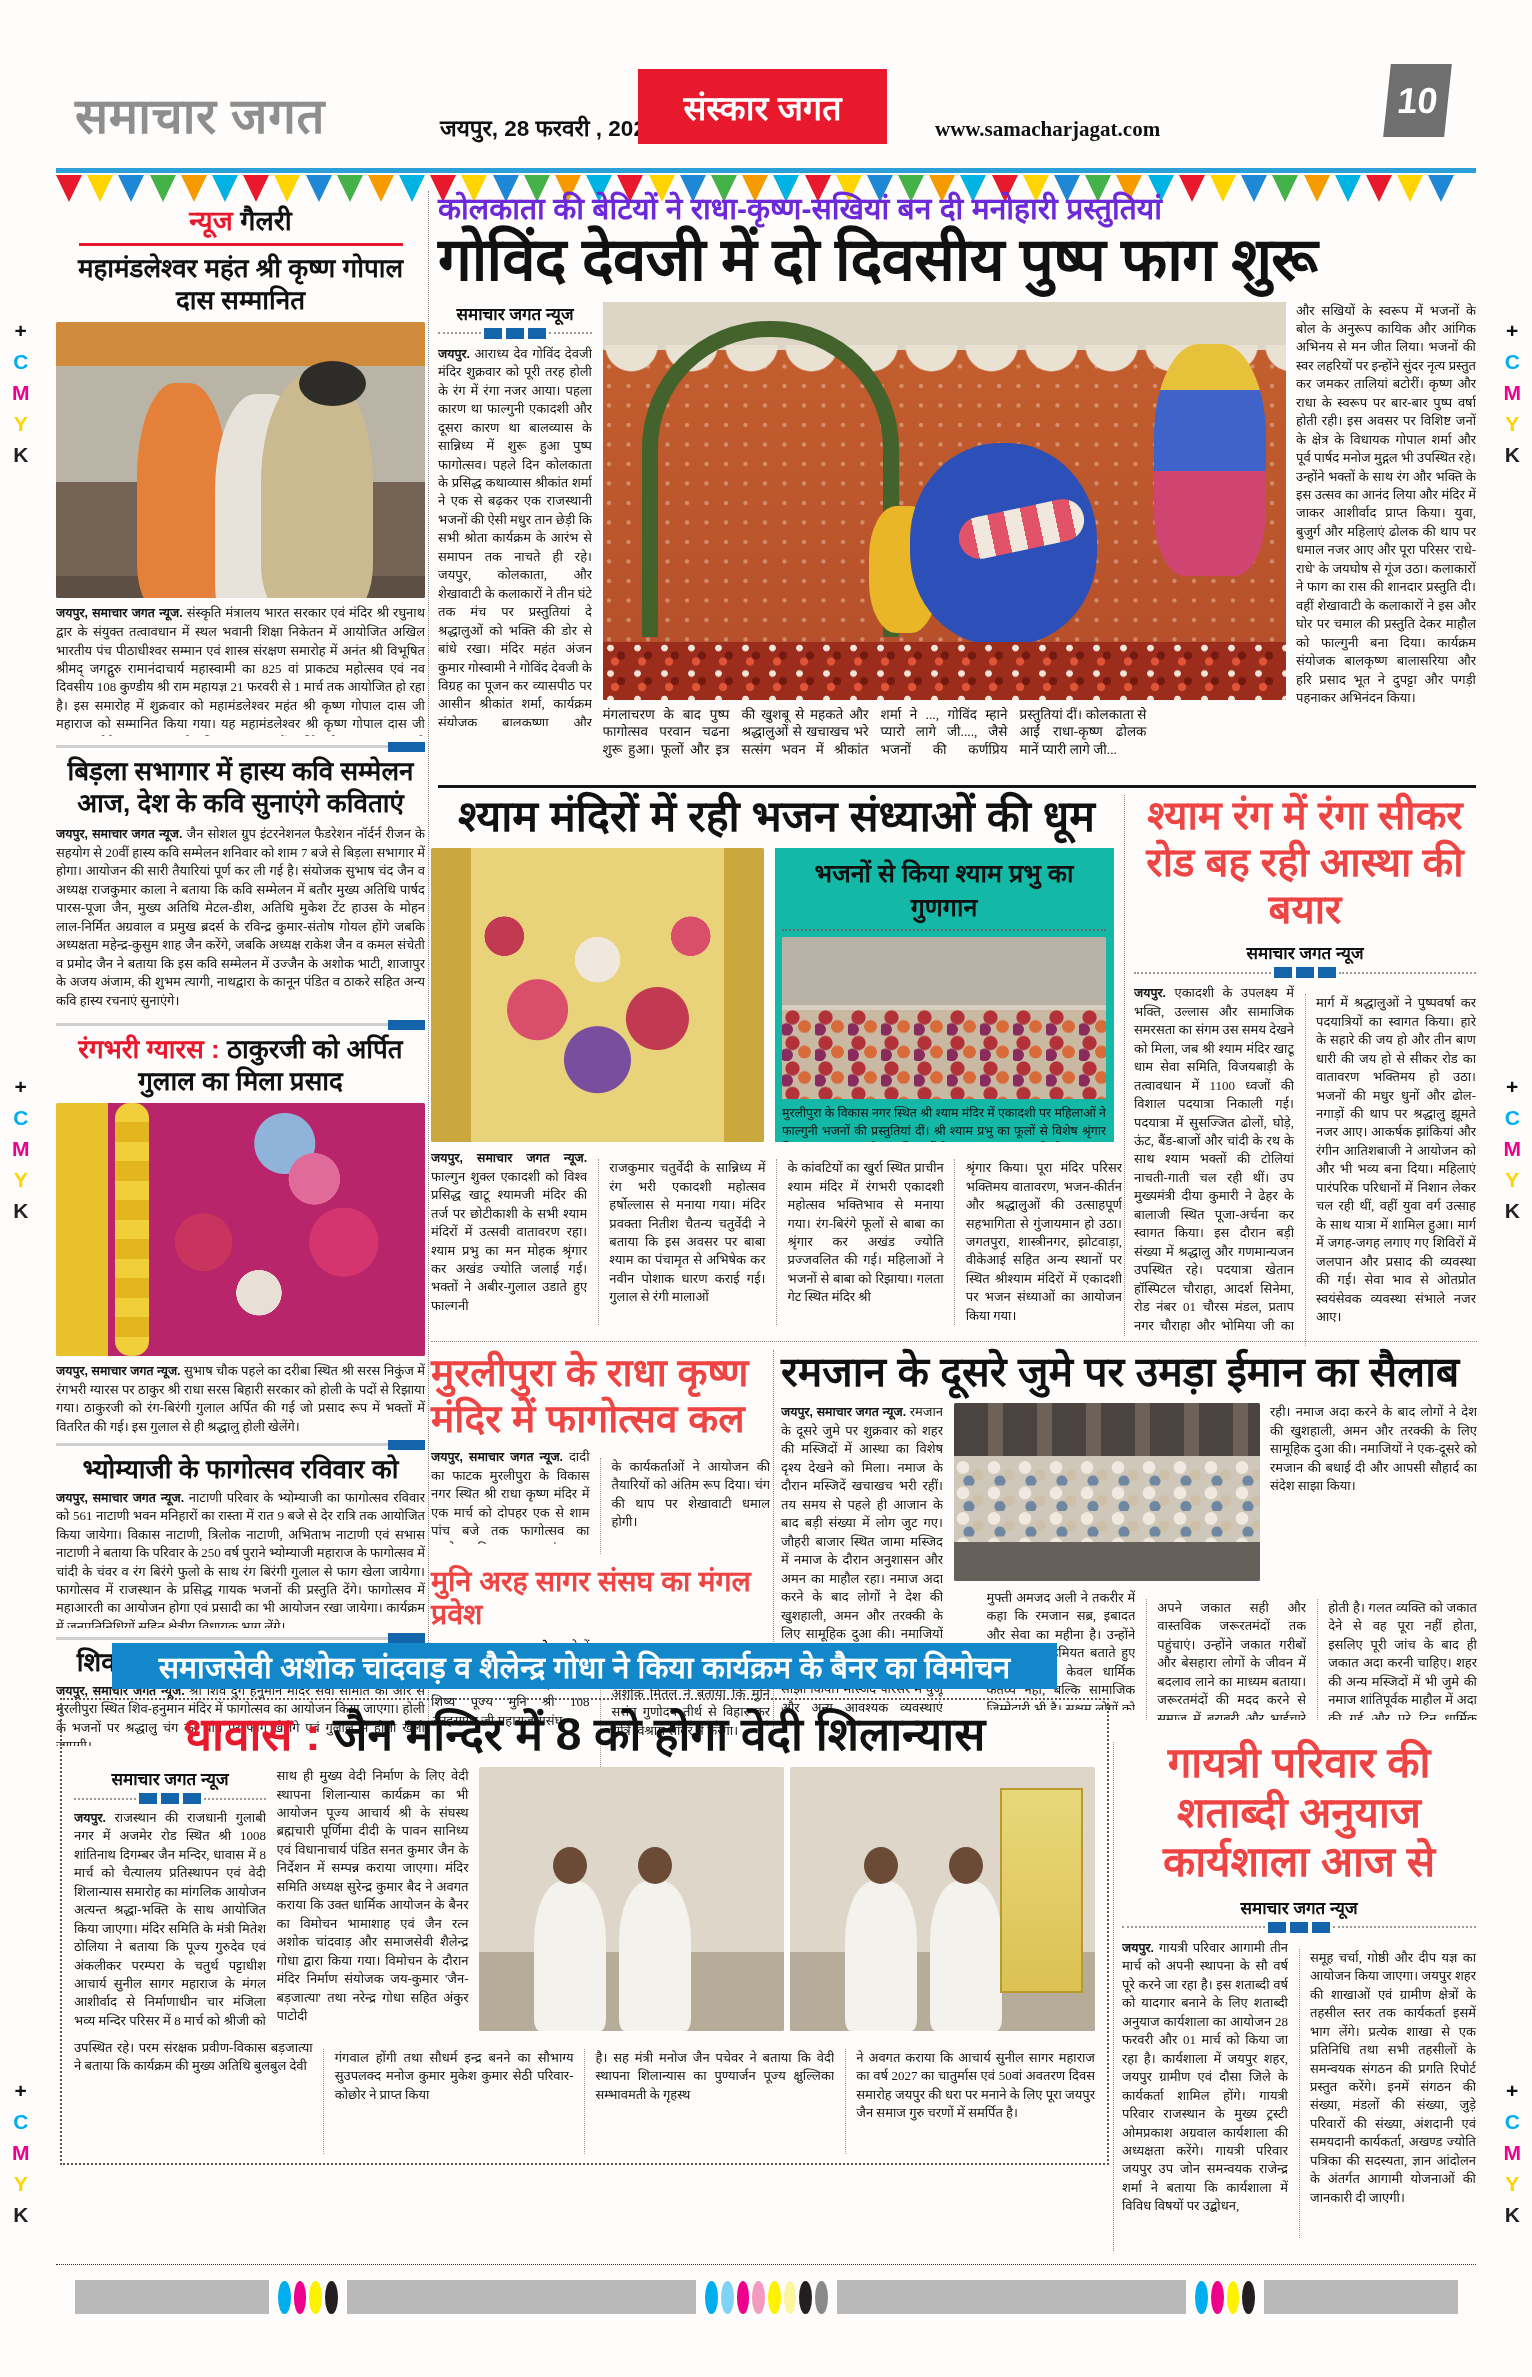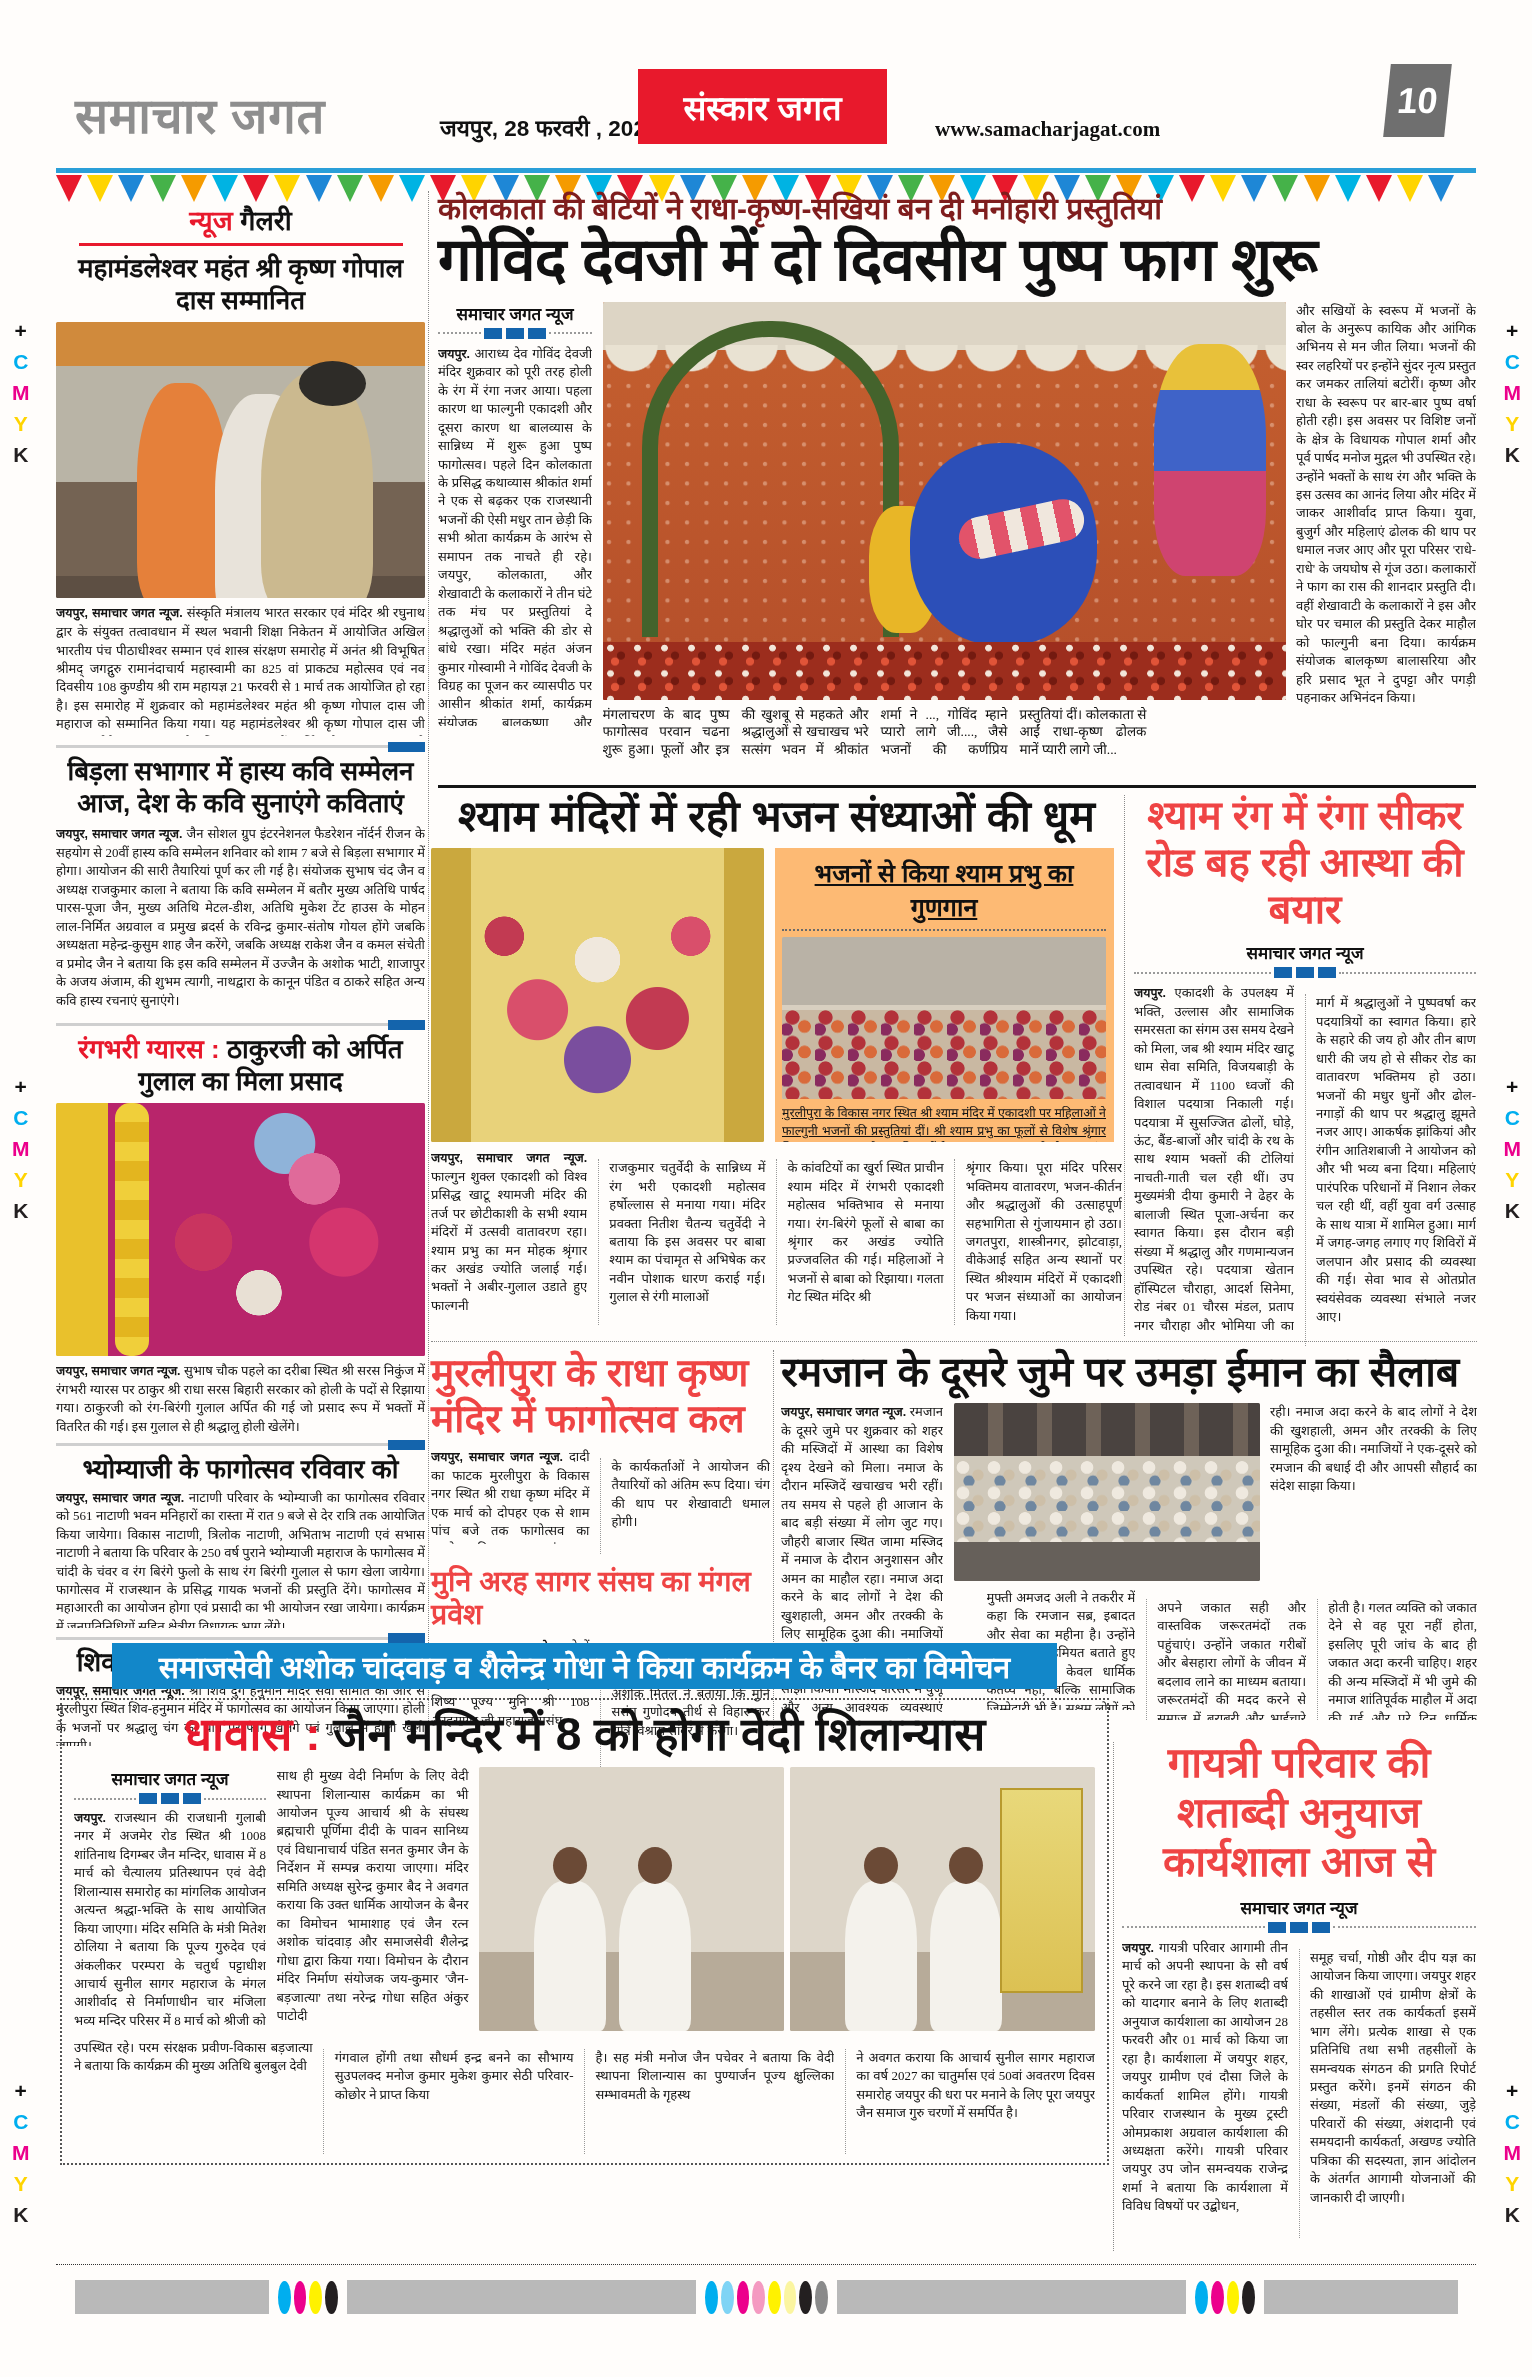--- a/index.html
+++ b/index.html
@@ -99,26 +99,26 @@
       background-size:31px 25.5px;}
   .ph-jain{background:linear-gradient(180deg,#ddd6c9 0 70%,#b7ab99 70%);}
   .ph-jain .man1,.ph-jain .man2{position:absolute;bottom:0;width:72px;height:150px;background:#f4f2ec;border-radius:40% 40% 8% 8%;}
   .ph-jain .man1{left:18%;}
   .ph-jain .man2{left:46%;}
   .ph-jain .h1,.ph-jain .h2{position:absolute;width:34px;height:37px;background:#6b4a36;border-radius:50%;}
   .ph-jain .h1{left:calc(18% + 19px);bottom:147px;}
   .ph-jain .h2{left:calc(46% + 19px);bottom:147px;}
   .ph-jain .poster{position:absolute;right:4%;top:8%;width:26%;height:76%;background:linear-gradient(#e8d87a,#dcc153);border:2.2px solid #b89a2e;}
   
-  .kicker{color:#7f1d1d;font-size:30px;font-weight:800;}
+  .kicker{color:#6d28d9;font-size:30px;font-weight:800;}
   .lead-head{font-size:60px;font-weight:800;letter-spacing:-0.7px;line-height:1.05;}
   .mid-head{font-size:43px;font-weight:800;line-height:1.12;}
   .caption{font-family:"Liberation Serif",serif;font-size:13.5px;line-height:1.3;text-align:justify;
            column-gap:12px;overflow:hidden;}
-  .cream{background:#fdba74;text-decoration:underline;}
+  .cream{background:#14b8a6;}
   .cream-title{font-size:25px;font-weight:800;text-align:center;padding:7.5px 4.5px 6px 4.5px;}
   .cream-dot{border-top:2.2px dotted #6a6a6a;margin:0 7.5px;}
   .blue-banner{background:#1287c9;color:#fff;font-size:30px;font-weight:800;
                display:flex;align-items:center;justify-content:center;}
   .dhawas-head{font-size:46px;font-weight:800;text-align:center;line-height:1.1;}
   .dhawas-head .red{color:#e8192c;}
   .dotted-box{border:2.2px dotted #555;}
   
   .row{display:flex;}
   .colgap>*+*{margin-left:10.5px;padding-left:10.5px;border-left:0.7px dotted #999;margin-top:10px;}

